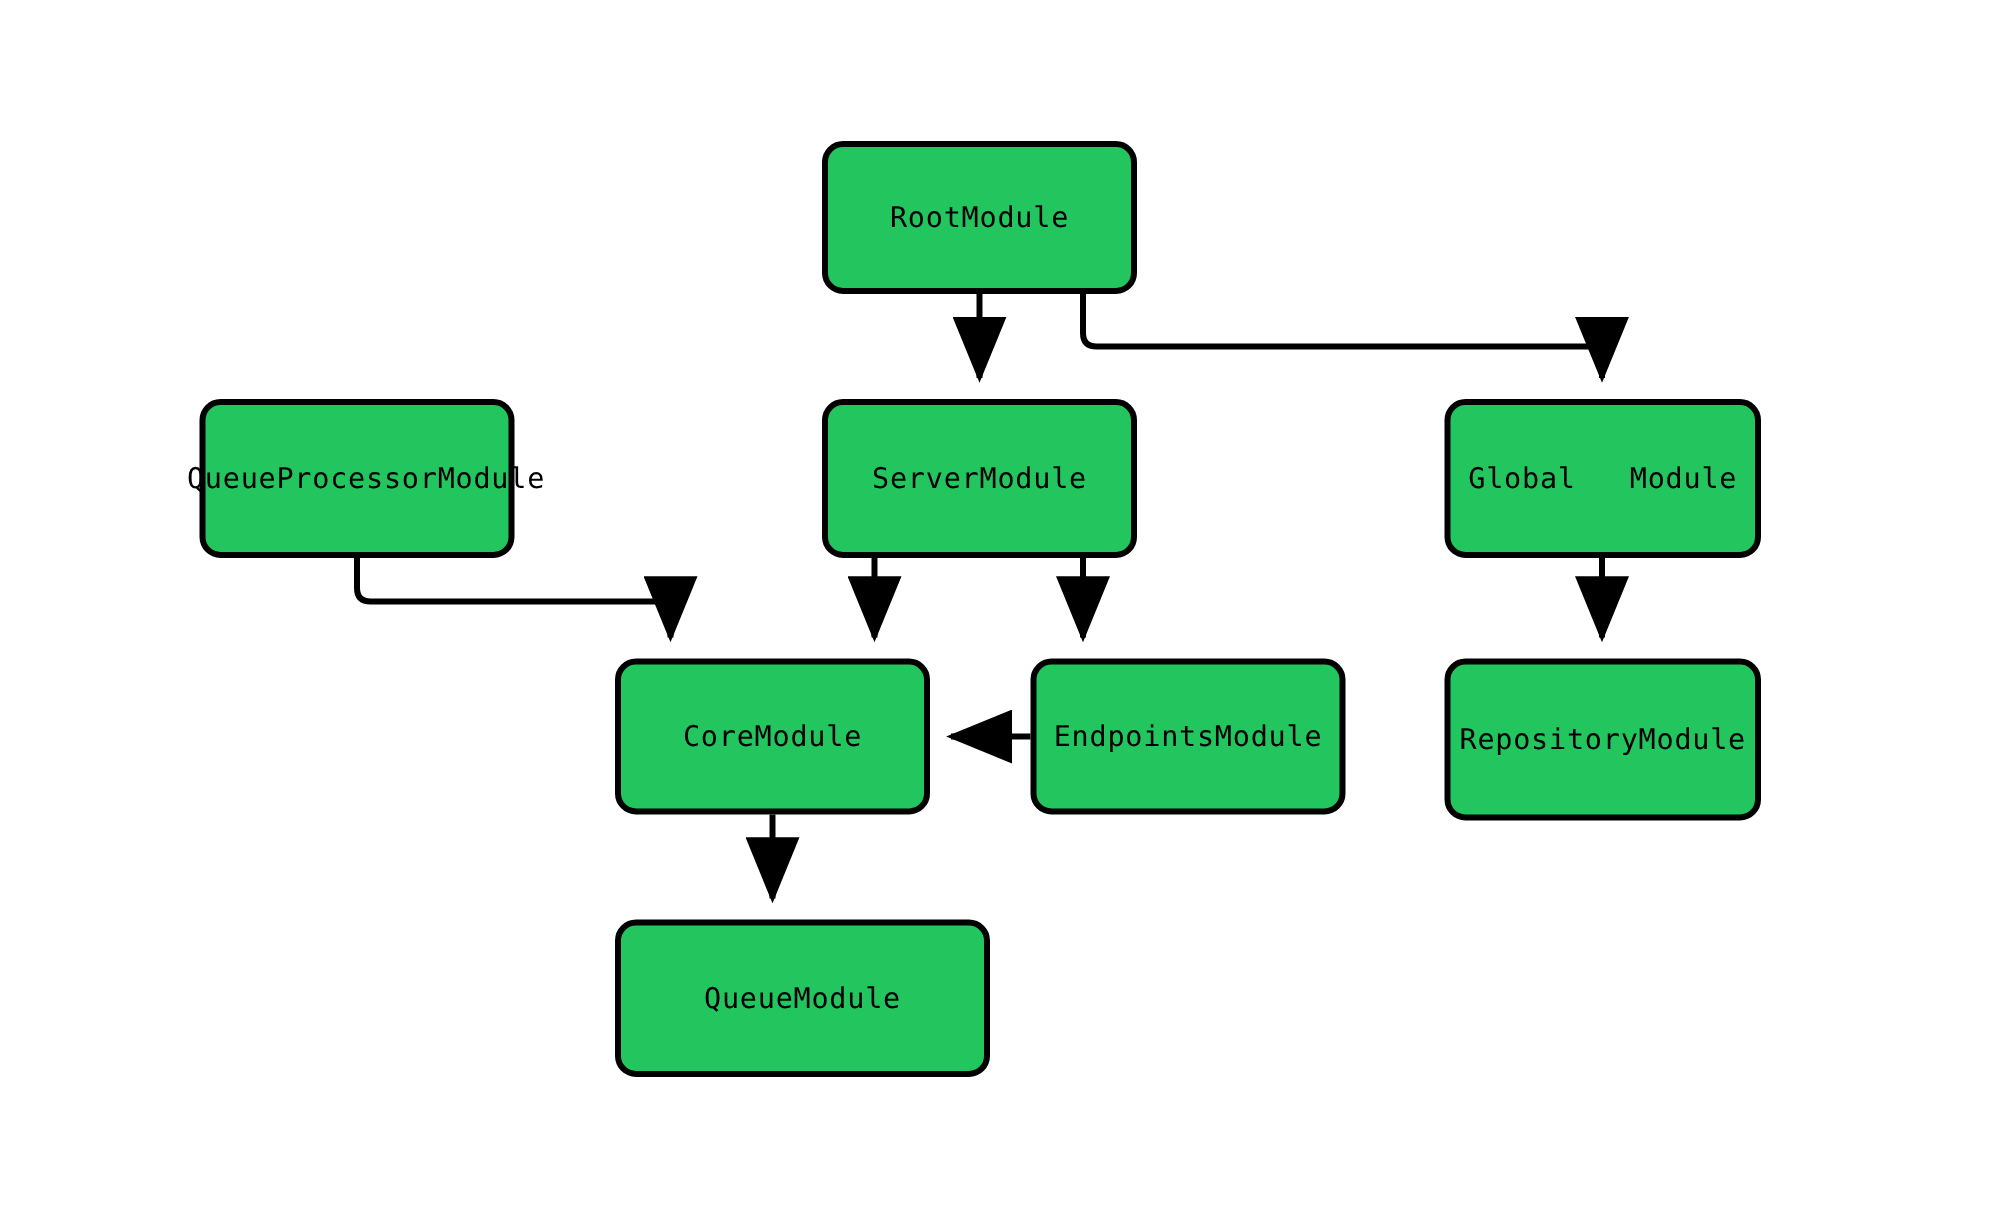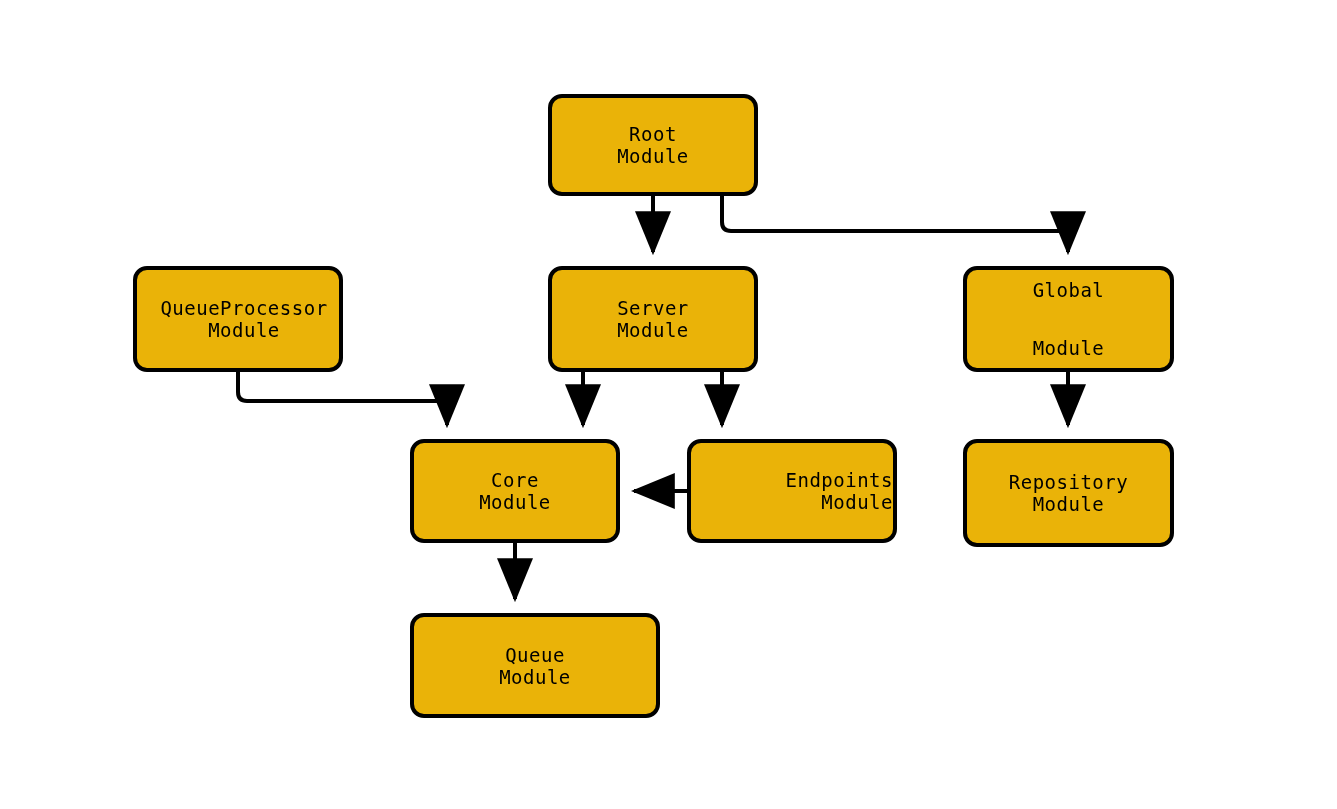--- a/index.html
+++ b/index.html
@@ -21,25 +21,25 @@
     position: absolute;
     left: 0;
     top: 0;
     width: 1337px;
     height: 809px;
     pointer-events: none;
   }
   .node {
     position: absolute;
     box-sizing: border-box;
-    background: #eab308;
+    background: #22c55e;
     border: 4px solid #000000;
     border-radius: 14px;
     display: flex;
-    flex-direction: column;
+    flex-direction: row;
     align-items: center;
     justify-content: center;
     z-index: 2;
   }
   .node-line {
     font-family: "DejaVu Sans Mono", monospace;
     font-size: 19px;
     line-height: 22px;
     color: #000000;
     letter-spacing: 0.5px;
@@ -96,21 +96,21 @@
   <div class="node" style="left:963px; top:266px; width:211px; height:106px;gap:36px;">
     <div class="node-line">Global</div>
     <div class="node-line">Module</div>
   </div>
 
   <div class="node" style="left:410px; top:439px; width:210px; height:104px;">
     <div class="node-line">Core</div>
     <div class="node-line">Module</div>
   </div>
 
-  <div class="node" style="left:687px; top:439px; width:210px; height:104px;align-items:flex-end;">
+  <div class="node" style="left:687px; top:439px; width:210px; height:104px;">
     <div class="node-line">Endpoints</div>
     <div class="node-line">Module</div>
   </div>
 
   <div class="node" style="left:963px; top:439px; width:211px; height:108px;">
     <div class="node-line">Repository</div>
     <div class="node-line">Module</div>
   </div>
 
   <div class="node" style="left:410px; top:613px; width:250px; height:105px;">

